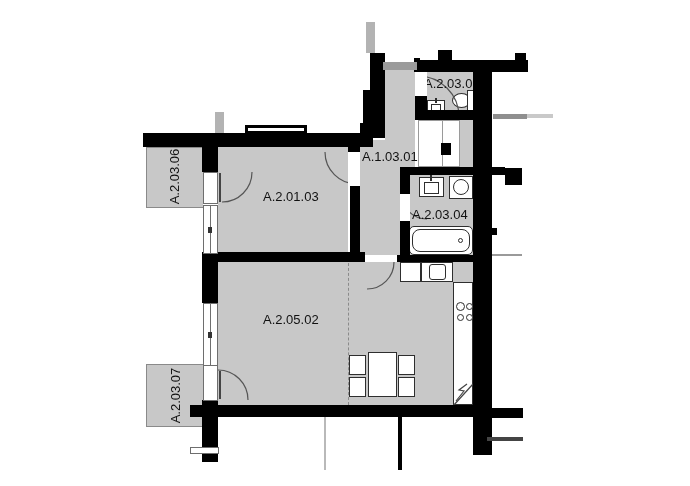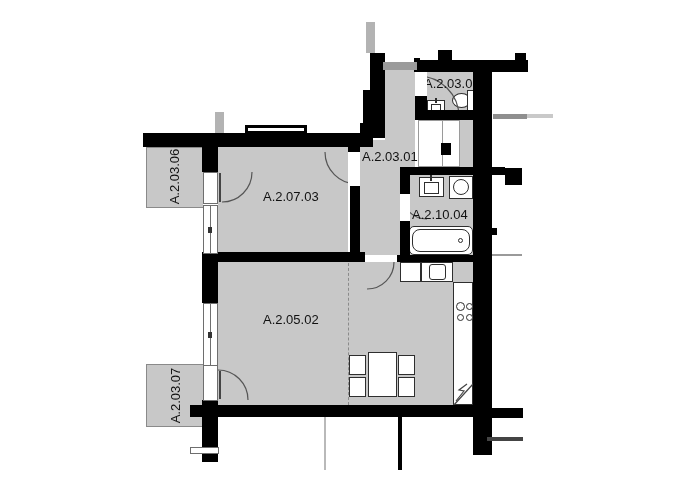--- a/index.html
+++ b/index.html
@@ -79,24 +79,24 @@
     <path d="M 418 76 A 41 41 0 0 1 459 117" fill="none" stroke="#555" stroke-width="1.2"></path>
     <path d="M 401 193 A 26 26 0 0 0 427 219" fill="none" stroke="#555" stroke-width="1.2"></path>
     <path d="M 367 289 A 27 27 0 0 0 394 262" fill="none" stroke="#555" stroke-width="1.2"></path>
     <path d="M 218 370 A 30 30 0 0 1 248 400" fill="none" stroke="#555" stroke-width="1.2"></path>
     <line x1="220" y1="371" x2="220" y2="399" stroke="#444" stroke-width="2"></line>
     <line x1="453" y1="406" x2="473" y2="384" stroke="#444" stroke-width="1.2"></line>
     <polyline points="456,401 464,391 459,390 467,384" fill="none" stroke="#444" stroke-width="1.2"></polyline>
     <path d="M 491 230 L 491 255 L 522 255" fill="none" stroke="#9a9a9a" stroke-width="2"></path>
   </svg>
 
-  <div class="lbl" style="left:362px;top:149px;">A.2.03.01</div>
+  <div class="lbl" style="left:362px;top:149px;">A.1.03.01</div>
   <div class="lbl" style="left:263px;top:312px;">A.2.05.02</div>
-  <div class="lbl" style="left:263px;top:189px;">A.2.07.03</div>
-  <div class="lbl" style="left:412px;top:207px;">A.2.10.04</div>
+  <div class="lbl" style="left:263px;top:189px;">A.2.01.03</div>
+  <div class="lbl" style="left:412px;top:207px;">A.2.03.04</div>
   <div class="lbl" style="left:424px;top:76px;">A.2.03.05</div>
   <div class="vlbl" style="left:146px;top:169px;">A.2.03.06</div>
   <div class="vlbl" style="left:147px;top:388px;">A.2.03.07</div>
 
   <div class="wall" style="left:143px;top:133px;width:219px;height:14px;"></div>
   <div class="winbar" style="left:245px;top:125px;width:62px;height:9px;"></div>
   <div class="wall" style="left:202px;top:133px;width:16px;height:39px;"></div>
   <div class="wall" style="left:202px;top:253px;width:16px;height:50px;"></div>
   <div class="wall" style="left:202px;top:400px;width:16px;height:47px;"></div>
   <div class="wall" style="left:202px;top:453px;width:16px;height:9px;"></div>

